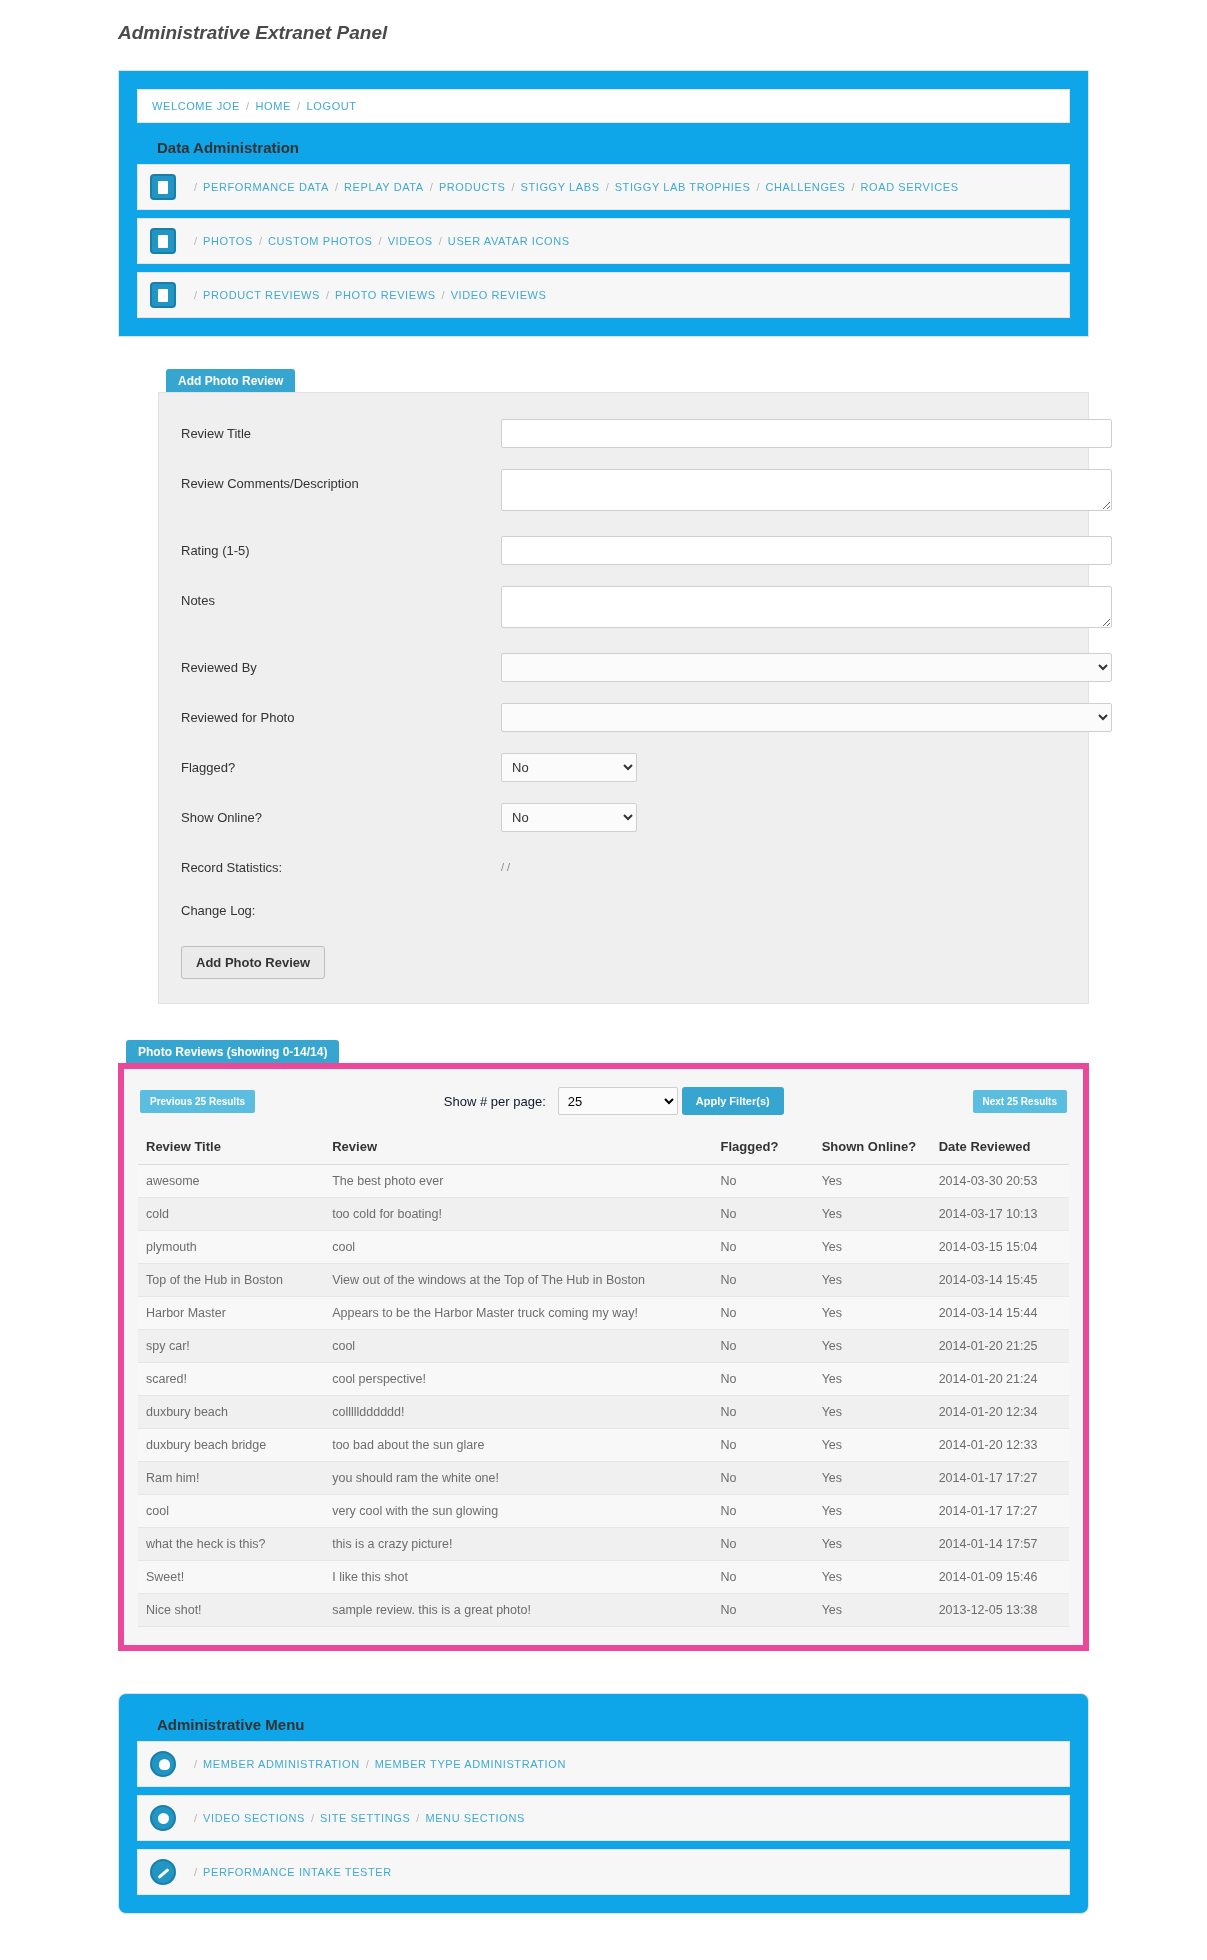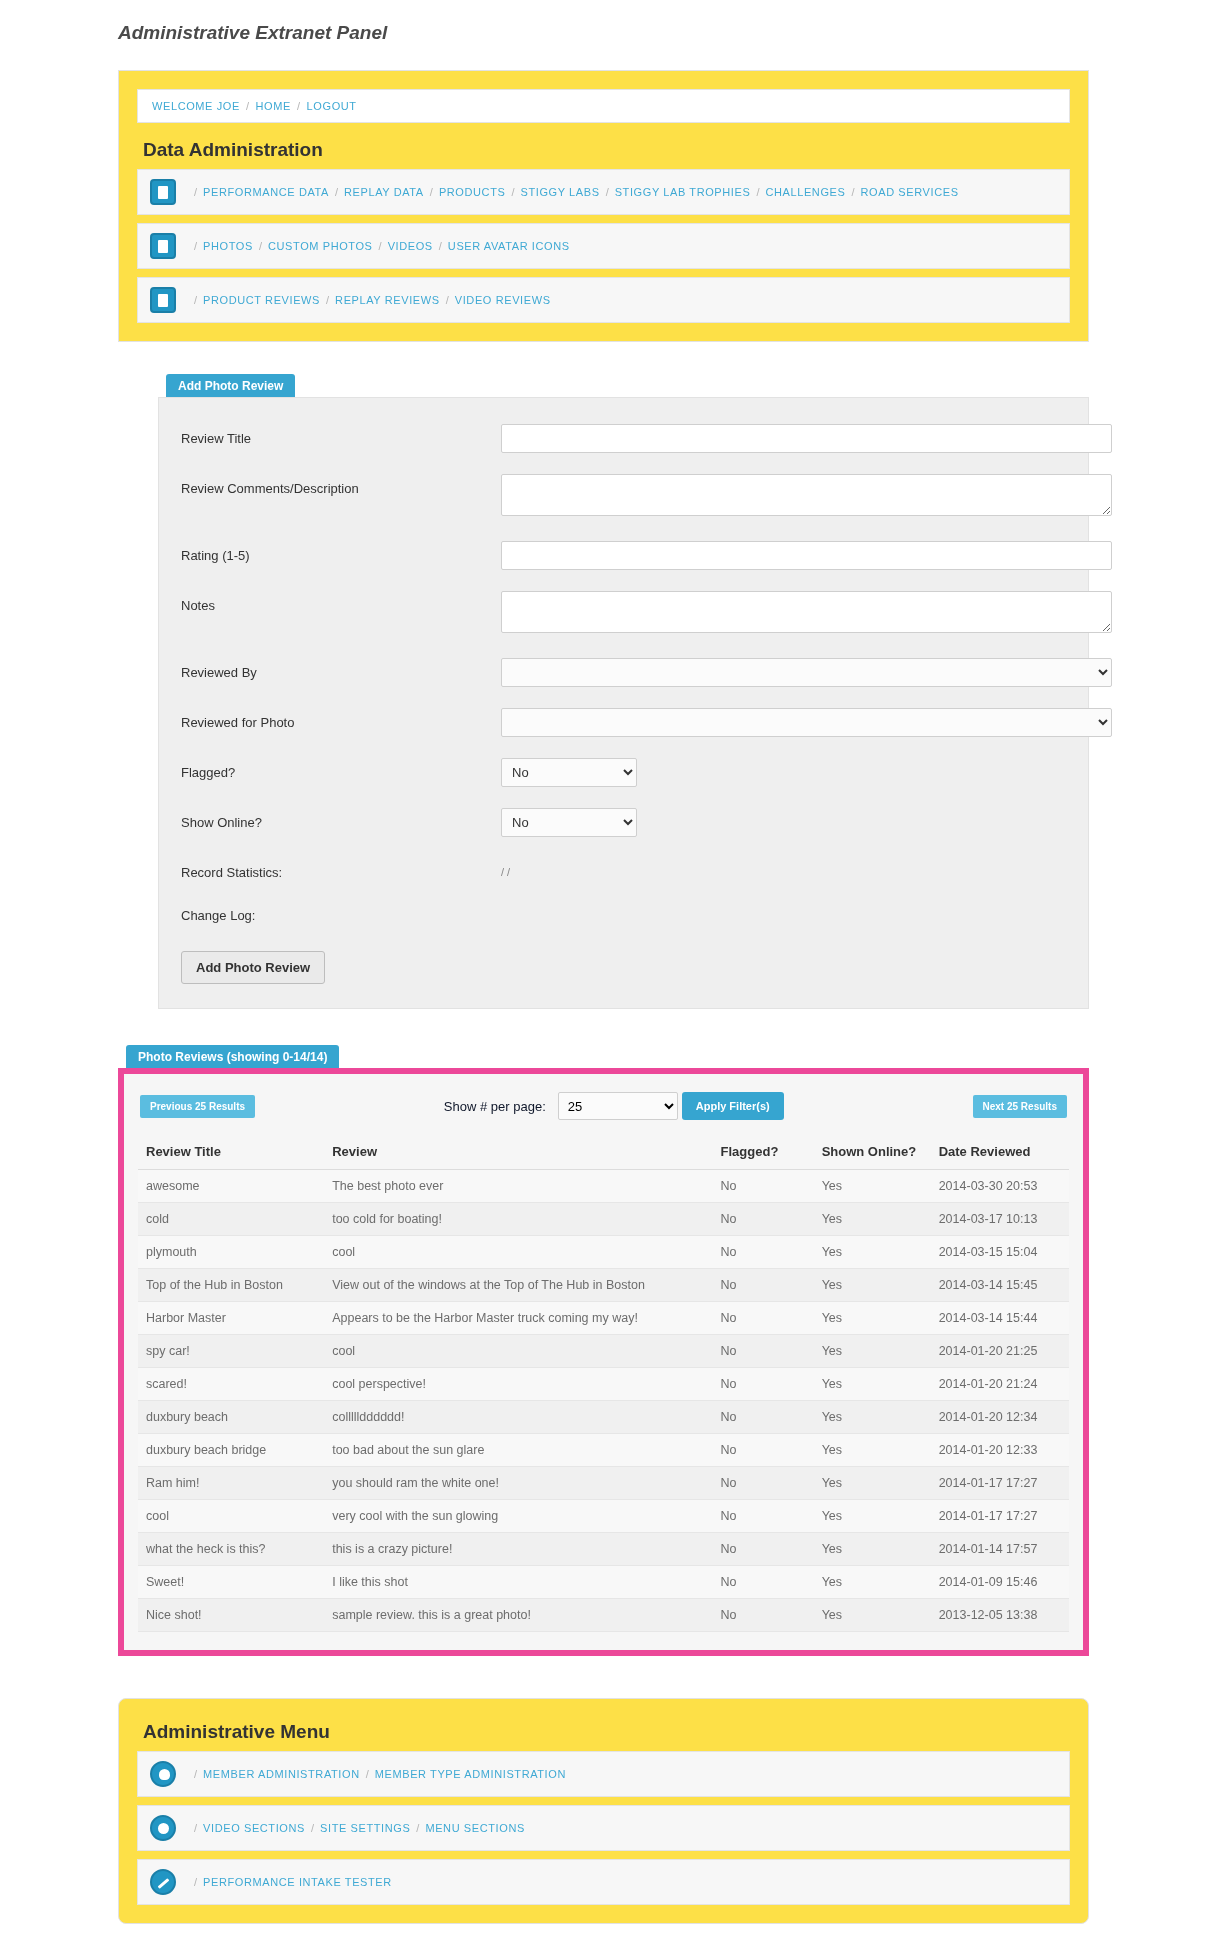--- a/index.html
+++ b/index.html
@@ -25,45 +25,45 @@
     margin: 22px 0 0 118px;
     font-size: 19px;
     font-weight: bold;
     font-style: italic;
     color: #4a4a4a;
   }
 
   
   .panel {
     margin: 26px 118px 0 118px;
-    background: #fde047;
+    background: #0ea5e9;
     border: 1px solid #e2e2e2;
     padding: 18px;
   }
 
   .bar {
     background: #ffffff;
     border: 1px solid #e4e4e4;
     padding: 10px 14px;
     font-size: 11px;
     letter-spacing: 0.6px;
   }
   .bar a, .linkrow a {
     color: #3fa9d4;
     text-decoration: none;
     font-size: 11px;
     letter-spacing: 0.6px;
   }
   .sep { color: #b6b6b6; padding: 0 6px; font-size: 11px; }
 
   .section-title {
-    font-size: 19px;
+    font-size: 15px;
     font-weight: bold;
     color: #333;
-    margin: 16px 0 8px 6px;
+    margin: 16px 0 8px 20px;
   }
 
   .linkrow {
     background: #f7f7f7;
     border: 1px solid #e4e4e4;
     margin: 0 0 8px 0;
     padding: 9px 12px;
     display: flex;
     align-items: center;
     min-height: 44px;
@@ -285,21 +285,21 @@
           <a href="#">USER AVATAR ICONS</a>
       </span>
     </div>
 
     <div class="linkrow" style="margin-bottom:0">
       <span class="rowicon"></span>
       <span class="links">
         <span class="sep">/</span>
           <a href="#">PRODUCT REVIEWS</a>
         <span class="sep">/</span>
-          <a href="#">REPLAY REVIEWS</a>
+          <a href="#">PHOTO REVIEWS</a>
         <span class="sep">/</span>
           <a href="#">VIDEO REVIEWS</a>
       </span>
     </div>
   </div>
 
   <div class="formpanel">
     <div class="tabhead">Add Photo Review</div>
     <div class="formbody">
 

